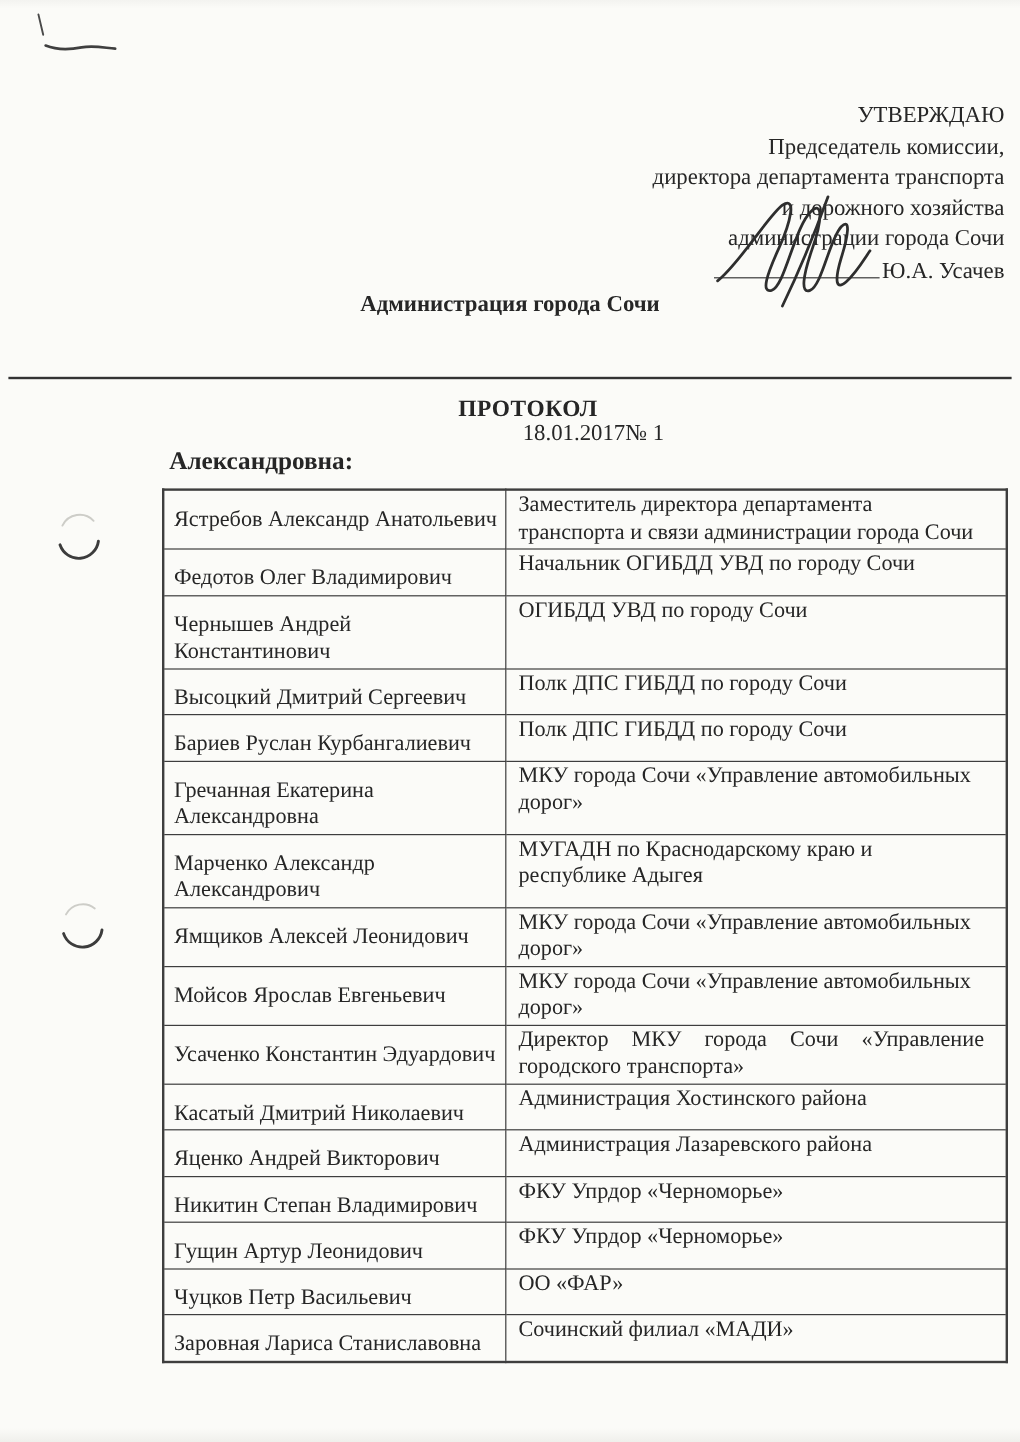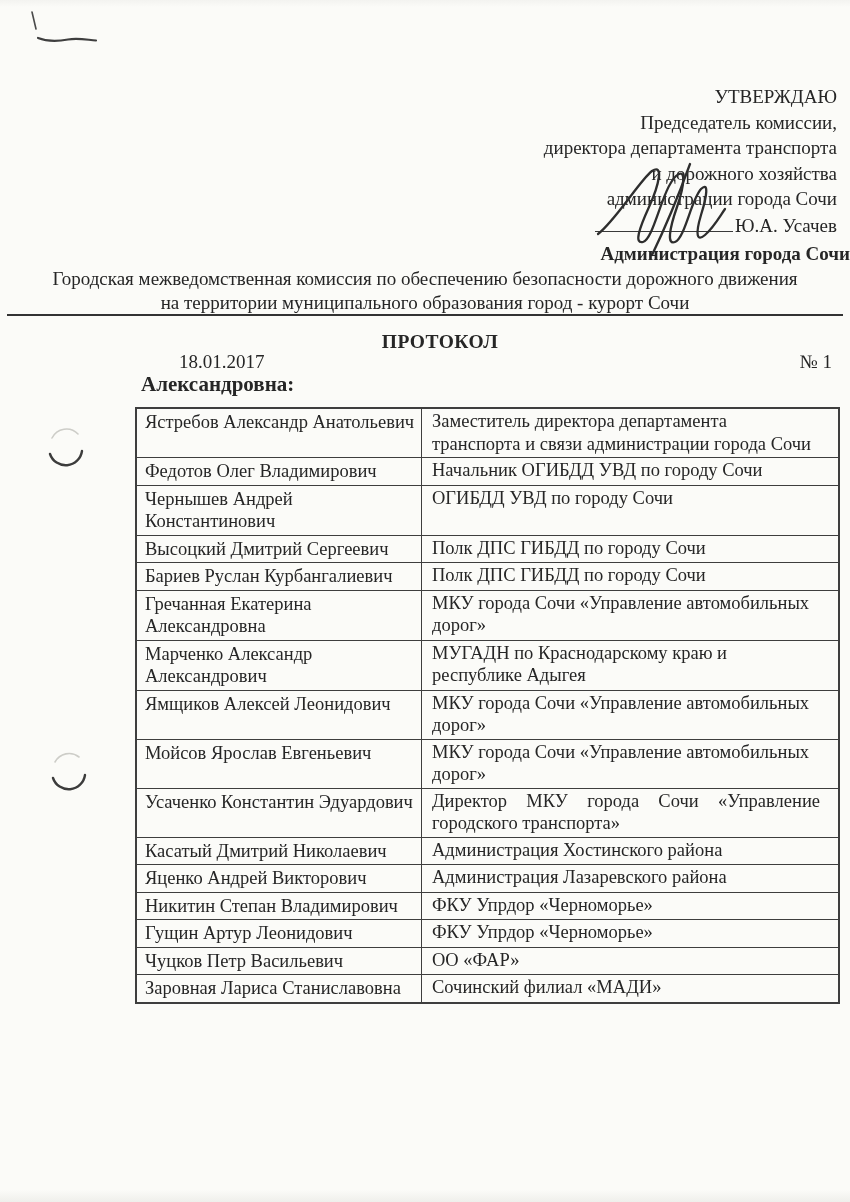--- a/index.html
+++ b/index.html
@@ -41,58 +41,58 @@
   }
   .signature-svg {
     position: absolute;
     left: 592px; top: 158px;
     width: 152px; height: 100px;
   }
 
   
   .org-title {
     position: absolute; top: 243px; left: 0; width: 100%;
-    text-align: right; font-weight: bold; font-size: 19px;
+    text-align: center; font-weight: bold; font-size: 19px;
   }
   .org-subtitle {
     position: absolute; top: 267px; left: 42px; width: 766px;
     text-align: center; font-size: 19px; line-height: 23.5px;
   }
   .rule {
     position: absolute; top: 314px; left: 7px; right: 7px;
     border-top: 2.2px solid #333;
   }
   .doc-title {
     position: absolute; top: 331px; left: 15px; width: 100%;
     text-align: center; font-weight: bold; font-size: 19.5px; letter-spacing: .5px;
   }
   .meta-row {
-    position: absolute; top: 351px; left: 143px; right: 18px;
-    display: flex; justify-content: space-between;
+    position: absolute; top: 351px; left: 143px; right: 40px;
+    display: flex; justify-content: center;
     font-size: 19px;
     margin-left: 36px;
   }
   .attendees-label {
     position: absolute; top: 372px; left: 141px;
     font-weight: bold; font-size: 21px;
   }
 
   
   table.attendees {
     position: absolute; top: 407px; left: 135px;
     width: 705px;
     border-collapse: collapse;
     font-size: 18.5px; line-height: 22.5px;
     table-layout: fixed;
   }
   table.attendees, table.attendees td { border: 1.4px solid var(--table_border); }
   table.attendees { border-width: 2px; }
   td.name-cell {
     width: 270px;
-    padding: 2px 6px 2px 8px;
+    padding: 13px 6px 2px 8px;
     vertical-align: top;
   }
   td.role-cell {
     padding: 1px 18px 2px 10px;
     vertical-align: top;
   }
   td.role-cell.justified { text-align: justify; }
 </style>
 </head>
 <body>
@@ -125,21 +125,20 @@
   </div>
 
   <svg class="signature-svg" viewBox="0 0 152 100">
     <g stroke="#2e2e2e" stroke-width="2.3" fill="none" stroke-linecap="round">
       <path d="M6 76 C24 62 48 22 60 13 C72 5 67 27 57 49 C47 71 42 86 51 84 C62 81 70 31 84 18 C94 9 93 26 85 49 C77 72 75 87 83 84 C93 80 99 42 109 31 C117 23 115 38 109 57 C103 77 105 84 113 77 C122 69 128 58 133 51"></path>
       <path d="M98 6 C90 28 75 66 60 97"></path>
     </g>
   </svg>
 
   <div class="org-title">Администрация города Сочи</div>
-  <div class="org-subtitle">Городская межведомственная комиссия по обеспечению безопасности дорожного движения на территории муниципального образования город - курорт Сочи</div>
   <div class="rule"></div>
 
   <div class="doc-title">ПРОТОКОЛ</div>
   <div class="meta-row">
     <span>18.01.2017</span>
     <span>№ 1</span>
   </div>
 
   <div class="attendees-label">Александровна:</div>
 

